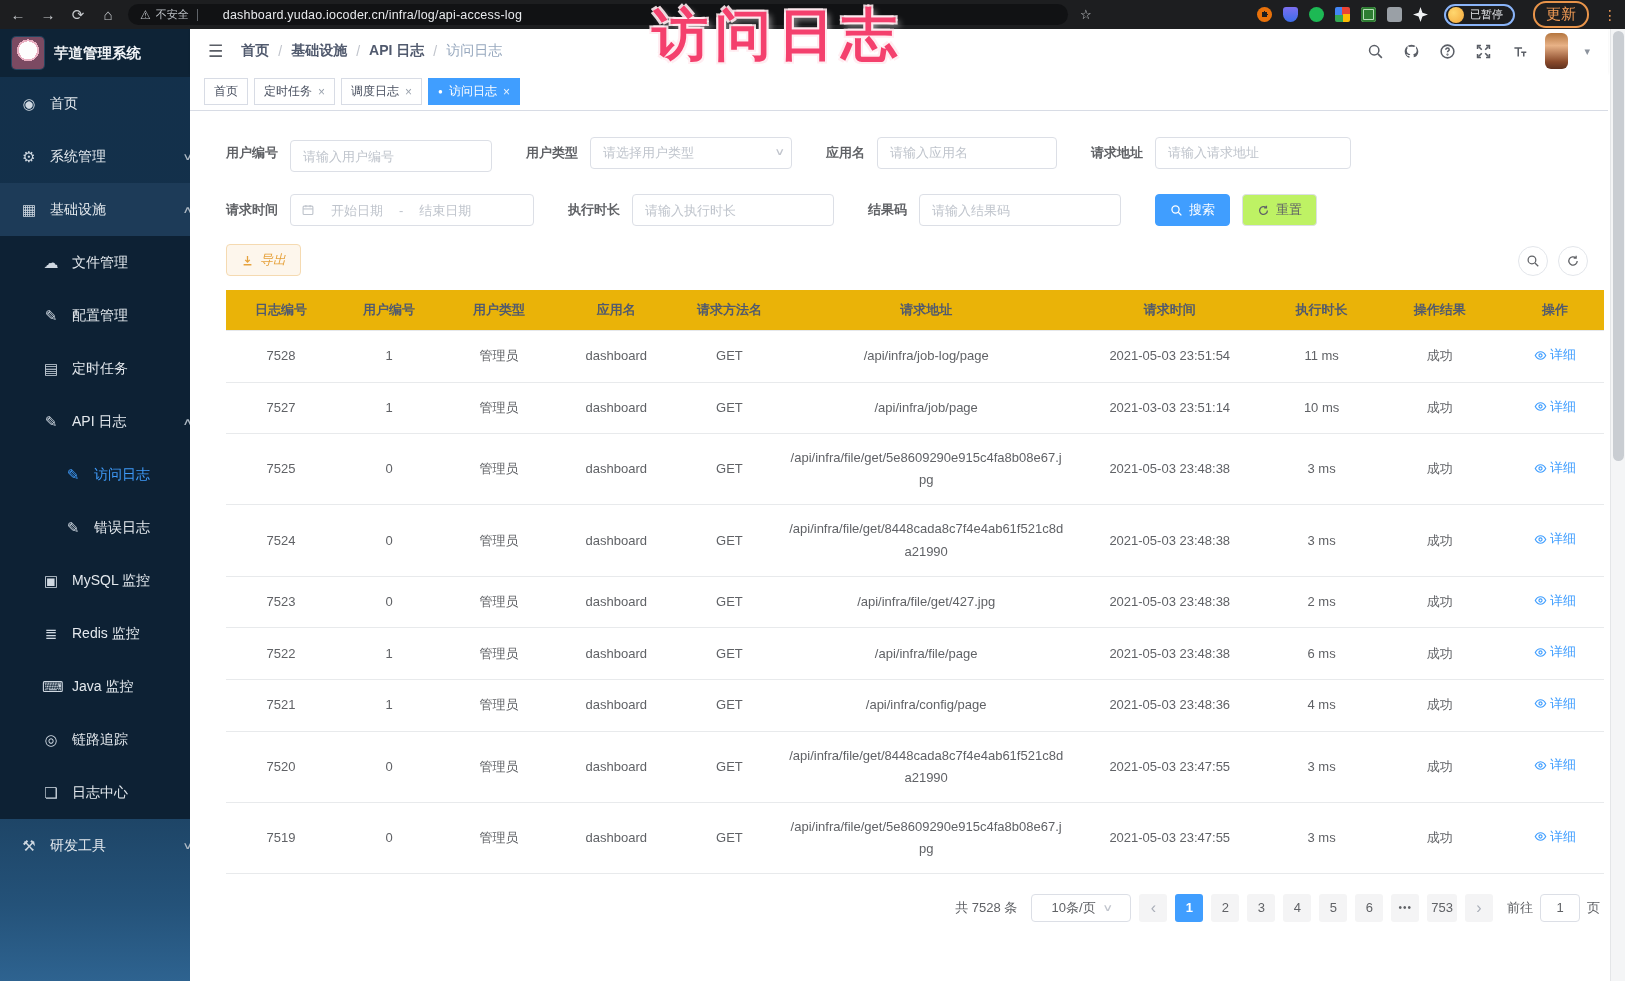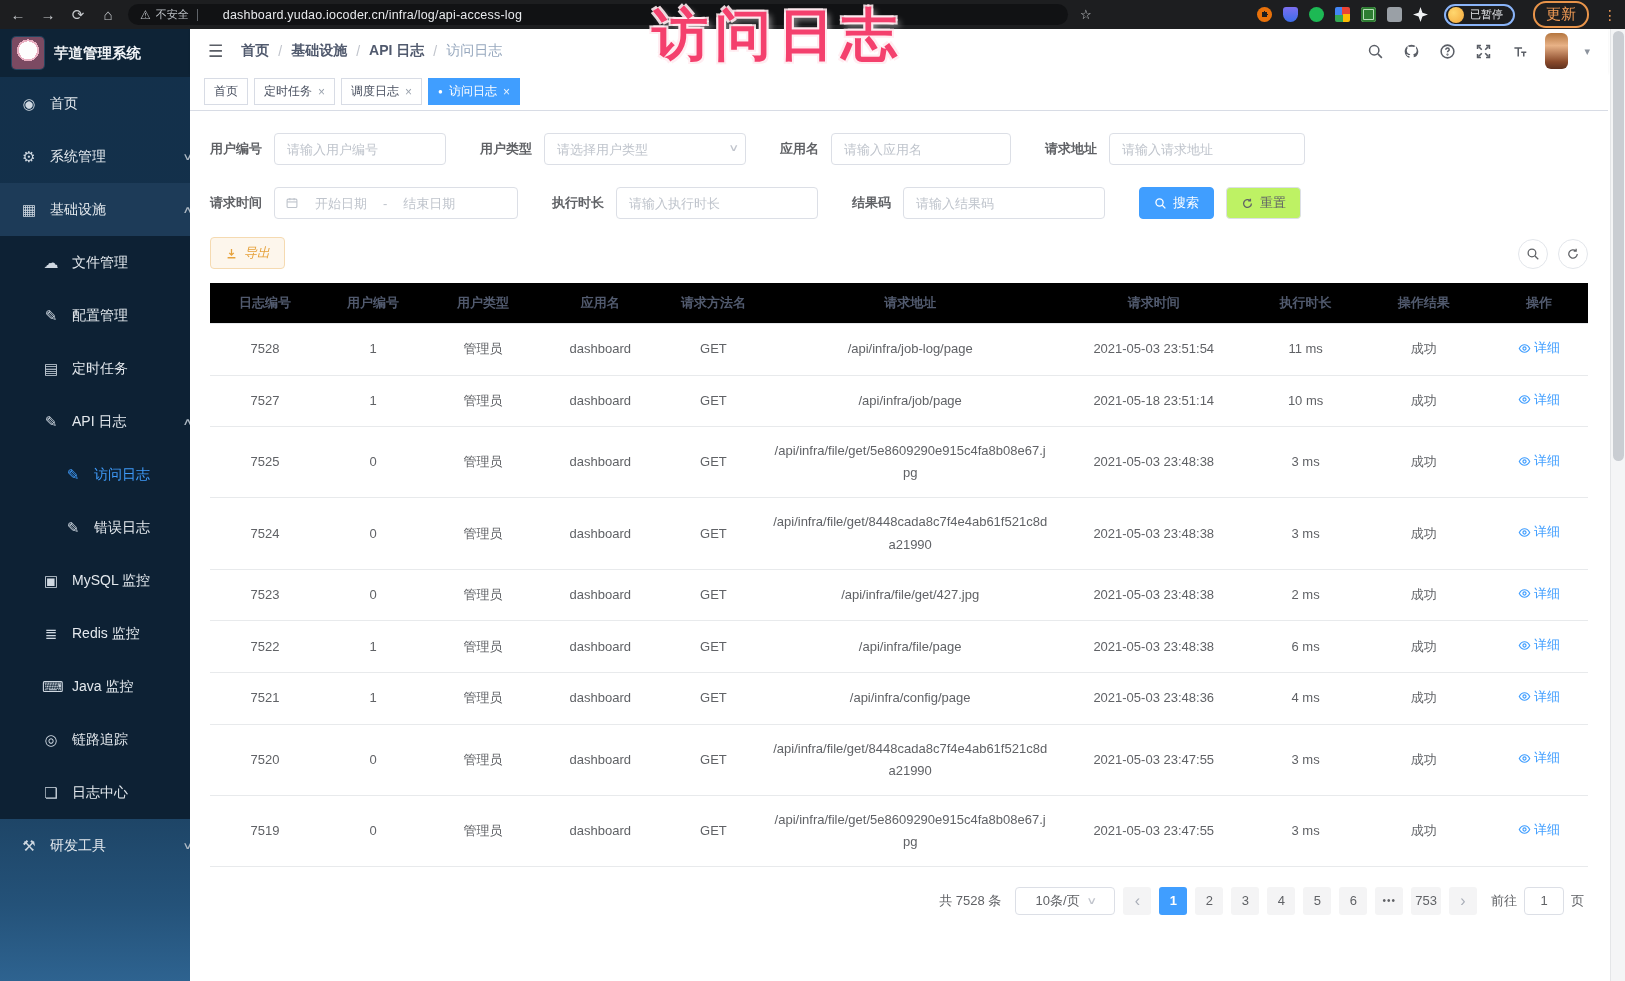--- a/index.html
+++ b/index.html
@@ -79,21 +79,21 @@
   .tabbar { height:38px; background:#fff; border-bottom:1px solid #d8dce5; display:flex; align-items:center;
     padding:0 14px; gap:6px; position:relative; z-index:2;}
   .tab { height:27px; display:flex; align-items:center; gap:6px; border:1px solid #d8dce5; background:#fff;
     color:#495060; font-size:12px; padding:0 9px; cursor:pointer; }
   .tab .dot { display:none; font-size:8px; line-height:1; }
   .tab .x { font-size:12px; color:#9aa2ad; cursor:pointer; }
   .tab.active { background:#409eff; border-color:#409eff; color:#fff; }
   .tab.active .dot { display:inline; color:#fff; }
   .tab.active .x { color:#eaf4ff; }
 
-  .content { padding:22px 20px 0 20px; }
+  .content { padding:22px 20px 0 36px; }
 
   
   .filters { font-size:13px; color:#606266; }
   .f-row { display:flex; align-items:center; margin-bottom:22px; flex-wrap:nowrap; }
   .field { display:flex; align-items:center; margin-right:34px; }
   .field > label { font-weight:bold; margin-right:12px; white-space:nowrap; color:#606266; }
   .inp { height:32px; border:1px solid #dcdfe6; border-radius:4px; padding:0 12px; font-size:13px; color:#606266;
     font-family:"Liberation Sans","DejaVu Sans",sans-serif; outline:none; background:#fff;}
   .inp::placeholder { color:#bfc4cc; }
   .sel-wrap { position:relative; }
@@ -117,21 +117,21 @@
   .btn-warning svg { stroke:#e6a23c; fill:none; stroke-width:2; }
 
   .toolbar-row { display:flex; align-items:flex-end; margin-bottom:14px; }
   .tool-circles { margin-left:auto; display:flex; gap:10px; }
   .circle-btn { width:30px; height:30px; border-radius:50%; border:1px solid #e3e6eb; background:#fff;
     display:flex; align-items:center; justify-content:center; cursor:pointer;}
   .circle-btn svg { width:14px; height:14px; stroke:#606266; fill:none; stroke-width:1.8; }
 
   
   table.grid { width:1378px; border-collapse:collapse; font-size:13px; color:#606266; table-layout:fixed; }
-  table.grid th { background:#000000; color:#515a6e; font-weight:bold; padding:11px 4px; border-bottom:1px solid #e6e8eb;
+  table.grid th { background:#eab308; color:#515a6e; font-weight:bold; padding:11px 4px; border-bottom:1px solid #e6e8eb;
     text-align:center; white-space:nowrap;}
   table.grid td { padding:13px 6px; border-bottom:1px solid #e8eaec; text-align:center; word-break:break-all; line-height:1.7;}
   td.url-cell { padding-left:14px; padding-right:14px; }
   .detail-link { color:#409eff; cursor:pointer; display:inline-flex; align-items:center; gap:3px; white-space:nowrap;}
   .detail-link svg { width:13px; height:13px; stroke:#409eff; fill:none; stroke-width:1.8; }
 
   
   .pagination { display:flex; align-items:center; justify-content:flex-end; gap:8px; padding:20px 4px 0 0;
     font-size:13px; color:#606266; width:1378px;}
   .pg-total { margin-right:6px; }
@@ -333,21 +333,21 @@
           <span class="x">×</span>
         </span>
       </div>
 
     <div class="content">
 
       <div class="filters">
         <div class="f-row">
           <div class="field">
             <label>用户编号</label>
-            <input class="inp" style="width: 172px;" placeholder="请输入用户编号">
+            <input class="inp" style="width: 202px; margin-top: 7px;" placeholder="请输入用户编号">
           </div>
           <div class="field">
             <label>用户类型</label>
             <span class="sel-wrap">
               <input class="inp" style="width: 202px;" readonly="" placeholder="请选择用户类型">
               <span class="sel-caret">∨</span>
             </span>
           </div>
           <div class="field">
             <label>应用名</label>
@@ -465,21 +465,21 @@
                   <span>详细</span>
                 </span></td>
             </tr>
             <tr>
               <td>7527</td>
               <td>1</td>
               <td>管理员</td>
               <td>dashboard</td>
               <td>GET</td>
               <td class="url-cell">/api/infra/job/page</td>
-              <td>2021-05-18 23:51:14</td>
+              <td>2021-03-03 23:51:14</td>
               <td>10 ms</td>
               <td>成功</td>
               <td><span class="detail-link">
                   <svg viewBox="0 0 20 20" style="width:13px;height:13px;stroke:#409eff;fill:none;stroke-width:1.8">
                     <path d="M2 10 C4 6 7 4.2 10 4.2 s6 1.8 8 5.8 c-2 4-5 5.8-8 5.8 S4 14 2 10z"></path>
                     <circle cx="10" cy="10" r="2.4"></circle>
                   </svg>
                   <span>详细</span>
                 </span></td>
             </tr>

